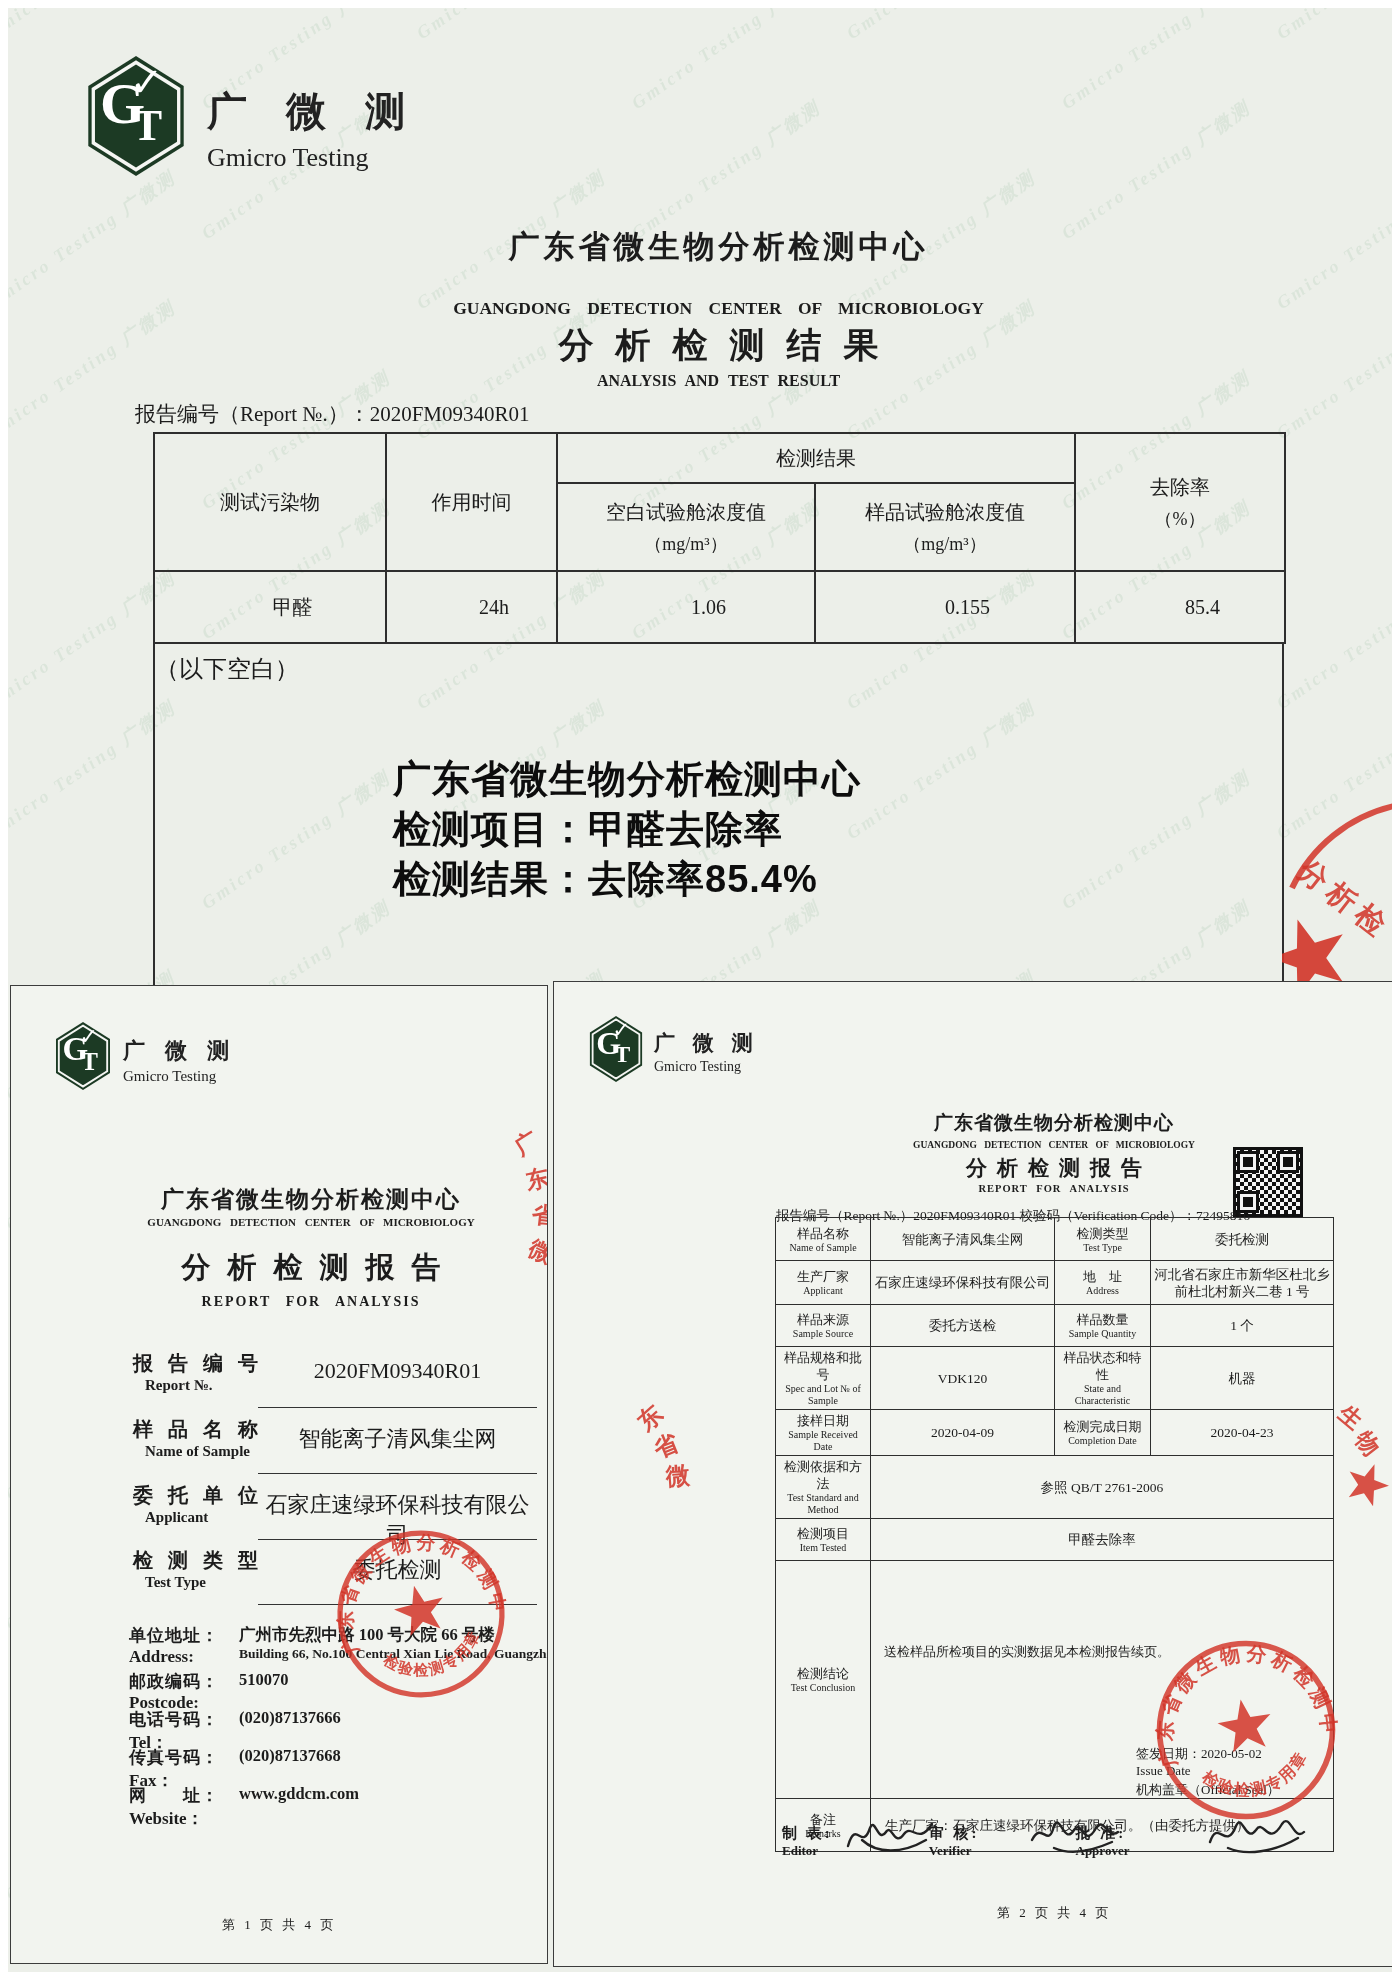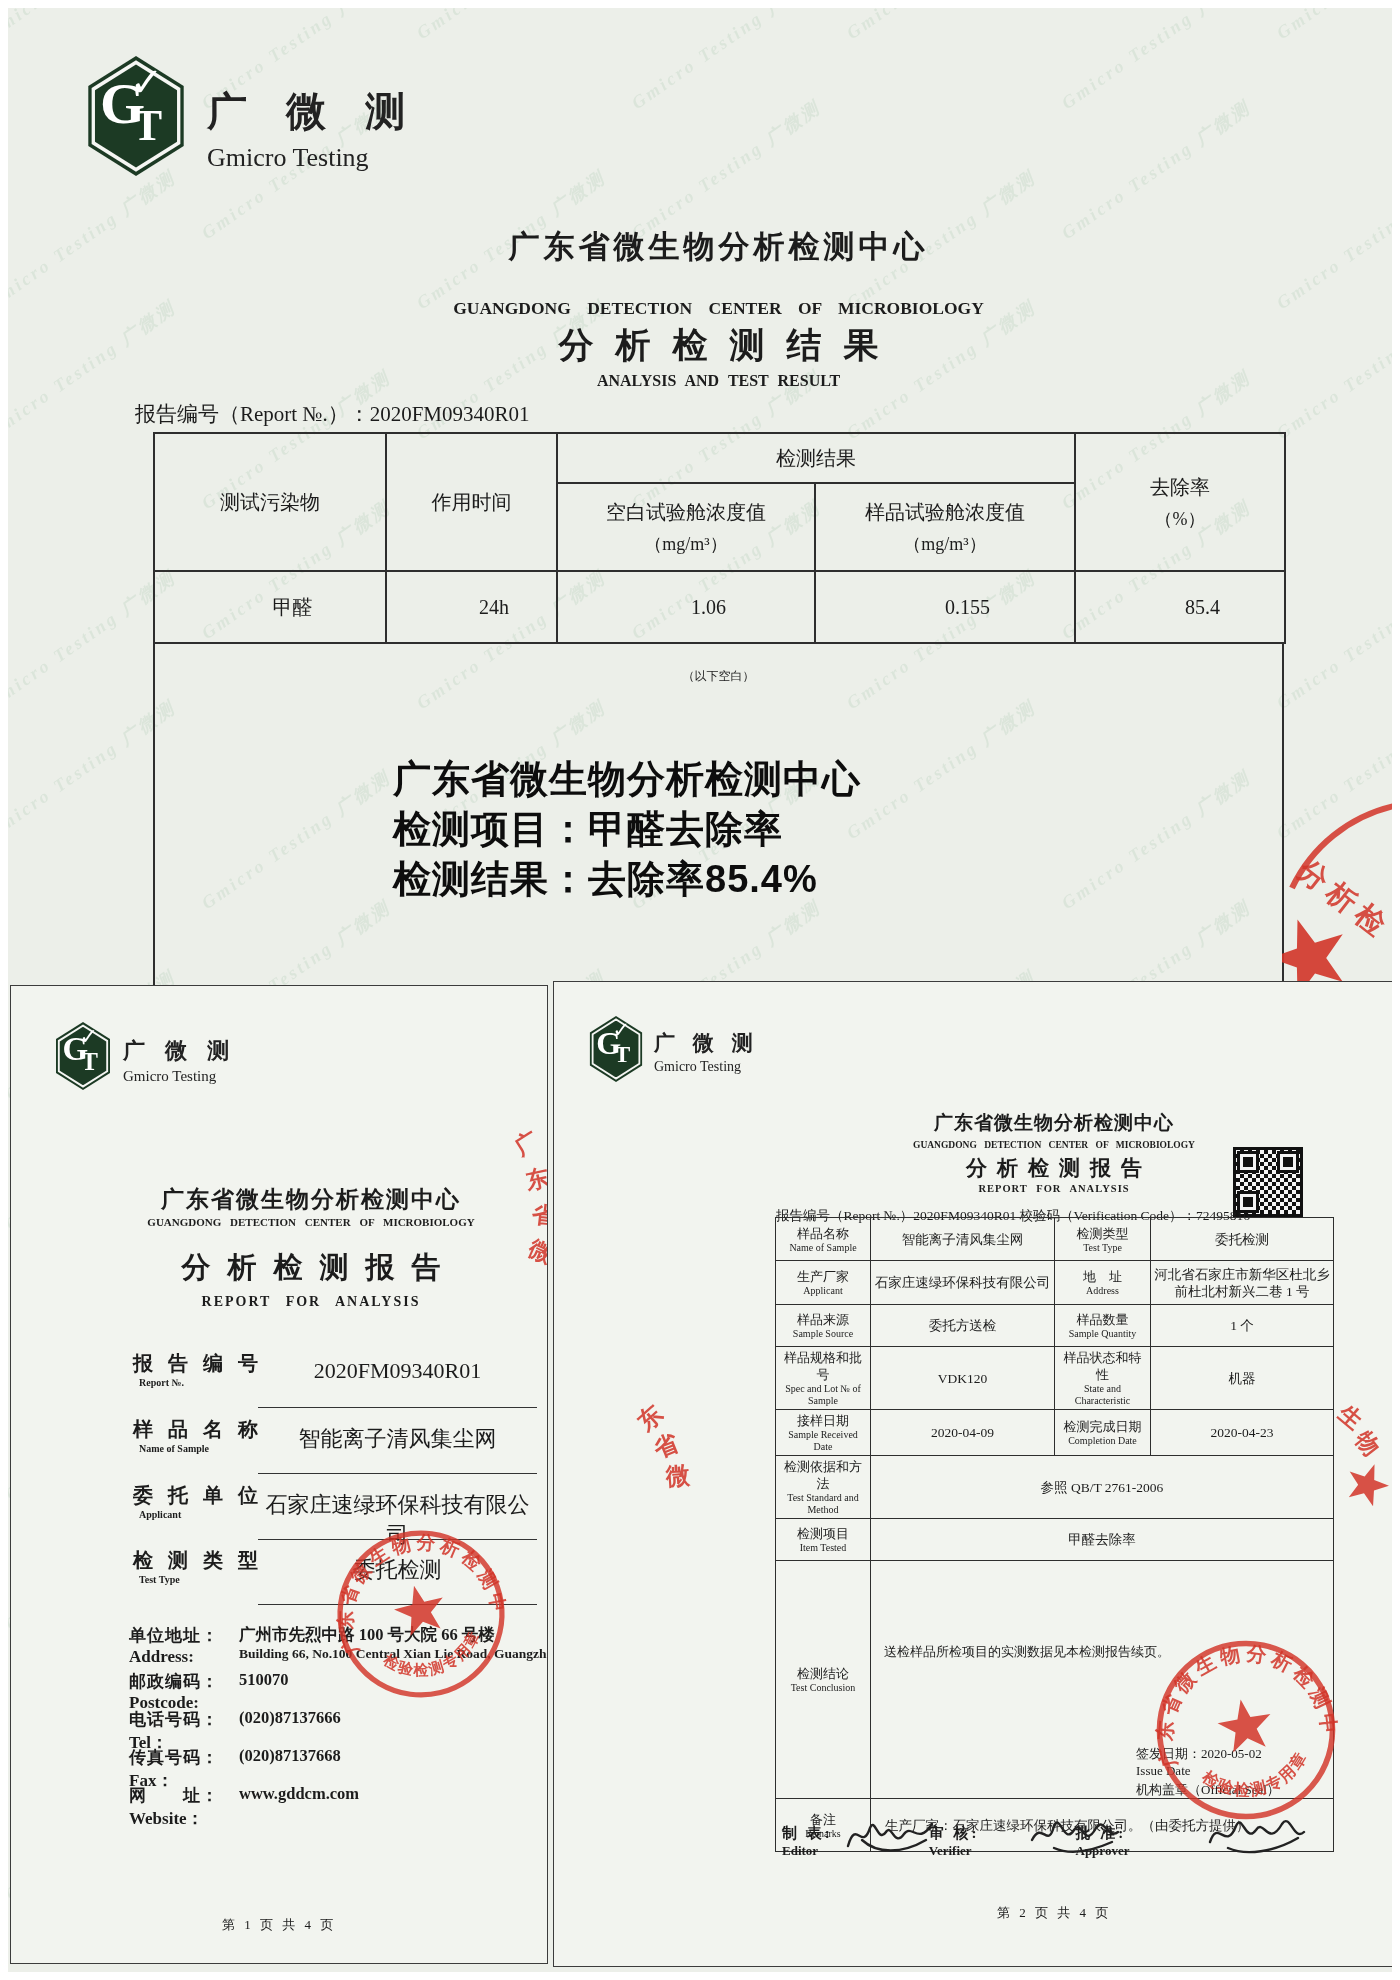--- a/index.html
+++ b/index.html
@@ -31,34 +31,34 @@
   .repline{position:absolute;left:127px;top:392px;font-size:21px;}
   table{border-collapse:collapse;table-layout:fixed;}
   .rtable{position:absolute;left:145px;top:424px;width:1131px;}
   .rtable td{border:2px solid #2e2e2e;text-align:center;vertical-align:middle;font-size:20px;padding:0;}
   .rtable .tr1 td{height:48px;}
   .rtable .tr2 td{height:86px;}
   .rtable .tr3 td{height:70px;padding-left:45px;}
   .rtable .unit{font-size:18px;margin-top:6px;}
   .opencell{position:absolute;left:145px;top:634px;width:1127px;height:349px;
             border-left:2px solid #2e2e2e;border-right:2px solid #2e2e2e;}
-  .blanknote{position:absolute;left:0;width:100%;top:26px;text-align:center;font-size:12px;}
+  .blanknote{position:absolute;left:0;width:100%;top:11px;text-align:left;font-size:24px;}
   .summary{position:absolute;left:238px;top:112px;font-family:"Liberation Sans","DejaVu Sans",sans-serif;
            font-weight:900;font-size:38px;line-height:50px;letter-spacing:1px;color:#0d0d0d;}
   
   .page{position:absolute;background:#f2f4ef;border:1px solid #3c3c3c;overflow:hidden;}
   .p-ctr{position:absolute;text-align:center;}
   
   .p1-title{font-size:23px;font-weight:700;letter-spacing:2px;}
   .p1-eng{font-size:11px;font-weight:700;word-spacing:6px;}
   .p1-doc{font-size:29px;font-weight:700;letter-spacing:17px;text-indent:17px;}
   .p1-eng2{font-size:14px;font-weight:700;letter-spacing:2px;word-spacing:9px;}
   .fld{position:absolute;left:122px;right:10px;height:58px;}
   .fld-cn{position:absolute;left:0;top:0;font-size:20px;font-weight:700;letter-spacing:5px;white-space:nowrap;}
-  .fld-en{position:absolute;left:6px;top:27px;font-size:10px;font-weight:700;}
+  .fld-en{position:absolute;left:12px;top:27px;font-size:15px;font-weight:700;}
   .fld-val{position:absolute;left:125px;right:0;bottom:0;top:8px;text-align:center;font-size:22px;
            border-bottom:1.5px solid #333;}
   .ct-row{position:absolute;}
   .ct-cn{font-size:17px;font-weight:700;letter-spacing:1px;}
   .ct-en{font-size:17px;font-weight:700;}
   .ct-val{position:absolute;left:110px;top:0;font-size:16.5px;font-weight:700;white-space:nowrap;}
   .ct-val2{position:absolute;left:110px;top:22px;font-size:13.5px;font-weight:700;white-space:nowrap;}
   .pfoot{position:absolute;text-align:center;font-size:13px;letter-spacing:3px;}
   
   .p2-title{font-size:19px;font-weight:700;letter-spacing:1px;}

